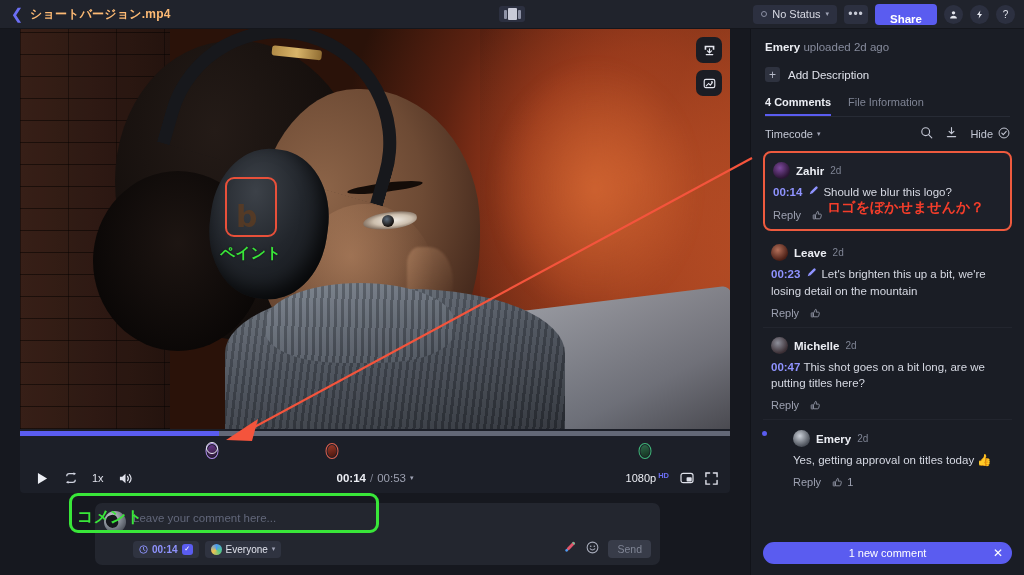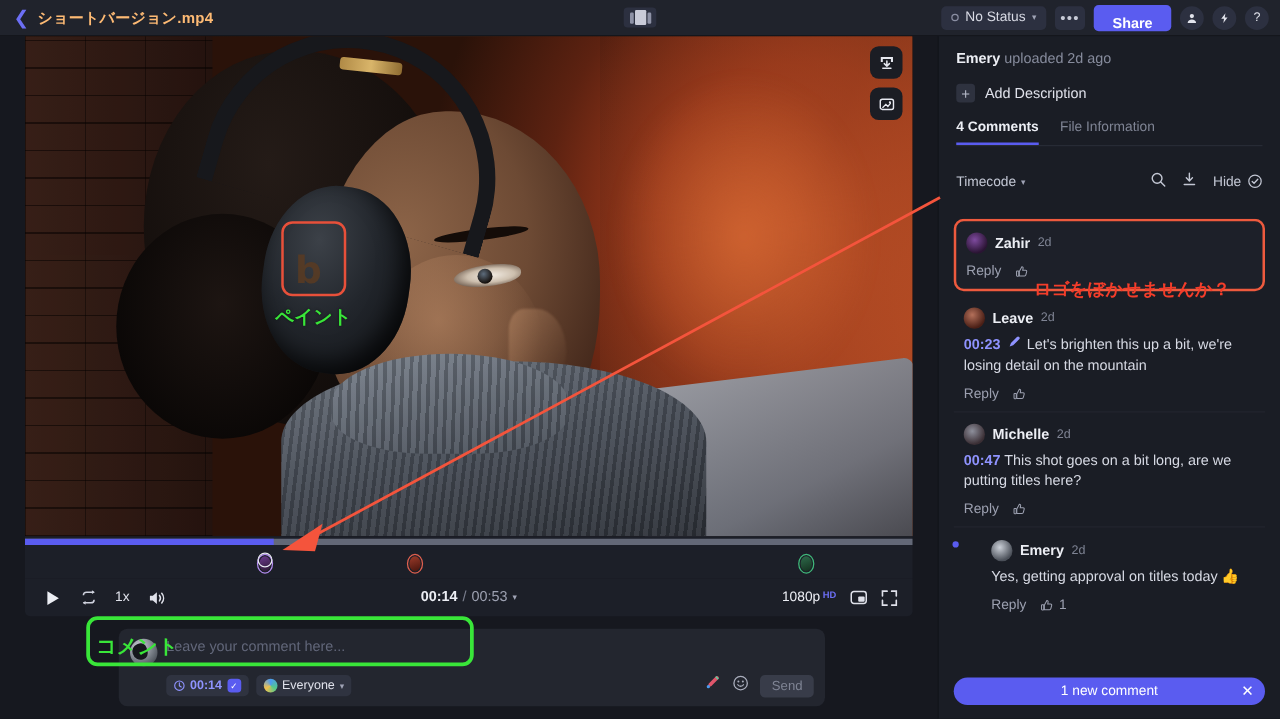--- a/index.html
+++ b/index.html
@@ -292,21 +292,21 @@
   }
   .green-label {
     position: absolute; left: -18px; top: 4px;
     color: #39e639; font-size: 16px; font-weight: 700;
     font-family: "DejaVu Sans", sans-serif;
   }
 
   
   .right {
     width: 274px; flex: 0 0 274px; background: #1a1d25; display: flex; flex-direction: column;
-    position: relative; border-left: 1px solid #111319; gap: 12px;
+    position: relative; border-left: 1px solid #111319;
   }
   .sb-pad { padding: 0 14px; }
   .uploader { font-size: 11.5px; padding-top: 12px; }
   .uploader b { color: #eceef4; font-weight: 700; }
   .uploader span { color: #868b9c; }
   .add-desc { display: flex; align-items: center; gap: 8px; margin-top: 14px; cursor: pointer; }
   .plus-box {
     width: 15px; height: 15px; border-radius: 3px; background: #2e323f;
     color: #b6bac8; font-size: 12px; display: flex; align-items: center; justify-content: center;
   }
@@ -627,20 +627,29 @@
       </div>
 
       <div class="comments">
 
         <div class="comment highlight">
           <div class="c-head">
             <span class="c-avatar av-zahir"></span>
             <span class="c-name">Zahir</span>
             <span class="c-time">2d</span>
           </div>
+          <div class="c-body">
+            <span class="c-tc">00:14</span>
+            <span class="pen">
+              <svg width="11" height="11" viewBox="0 0 16 16">
+                <path d="M2.5 13.5 4 9.4 11 2.4a1.8 1.8 0 0 1 2.6 2.6l-7 7z" fill="#8f93ff"></path>
+              </svg>
+            </span>
+            <span>Should we blur this logo?</span>
+          </div>
           <div class="c-actions">
             <span class="c-reply">Reply</span>
             <span class="c-like">
               <svg width="11" height="11" viewBox="0 0 16 16">
                 <path d="M5 7.5 8 2c1.2 0 1.7.9 1.4 2L9 6h3.3c.9 0 1.5.8 1.3 1.6l-1 4c-.15.7-.8 1.2-1.5 1.2H5z" stroke="#9ca0b0" stroke-width="1.2" fill="none"></path>
                 <rect x="1.8" y="7" width="2.6" height="6" rx=".7" stroke="#9ca0b0" stroke-width="1.2" fill="none"></rect>
               </svg>
             </span>
           </div>
           <div class="jp-overlay">ロゴをぼかせませんか？</div>

